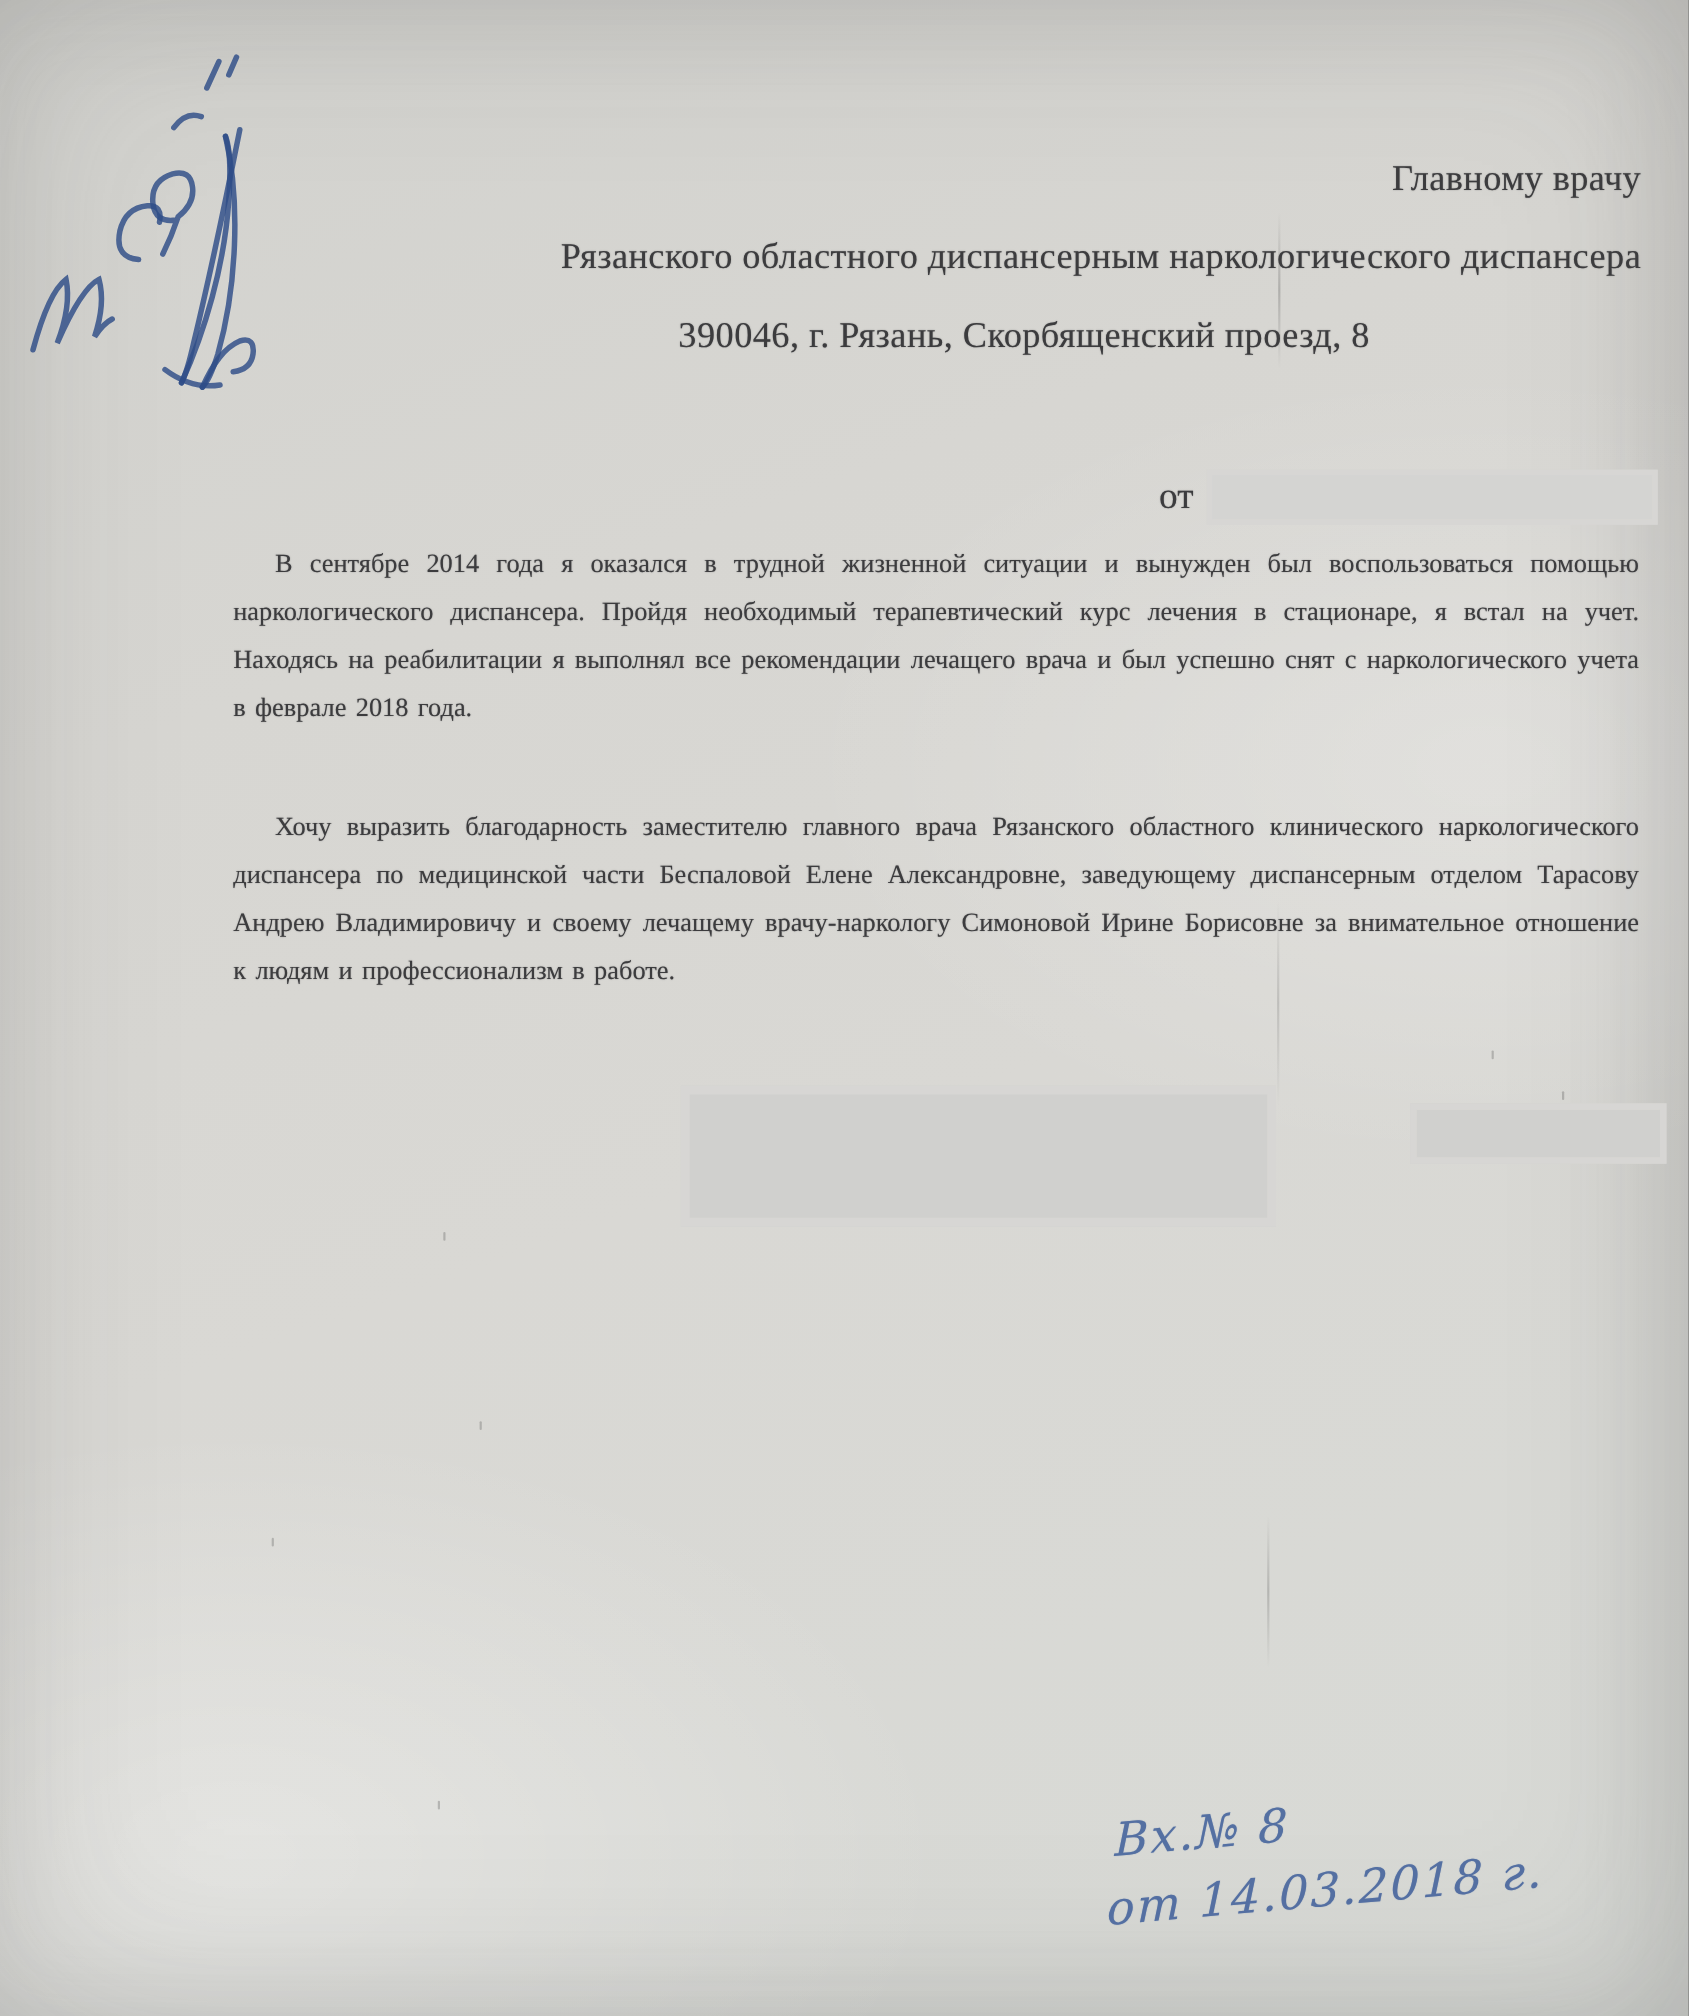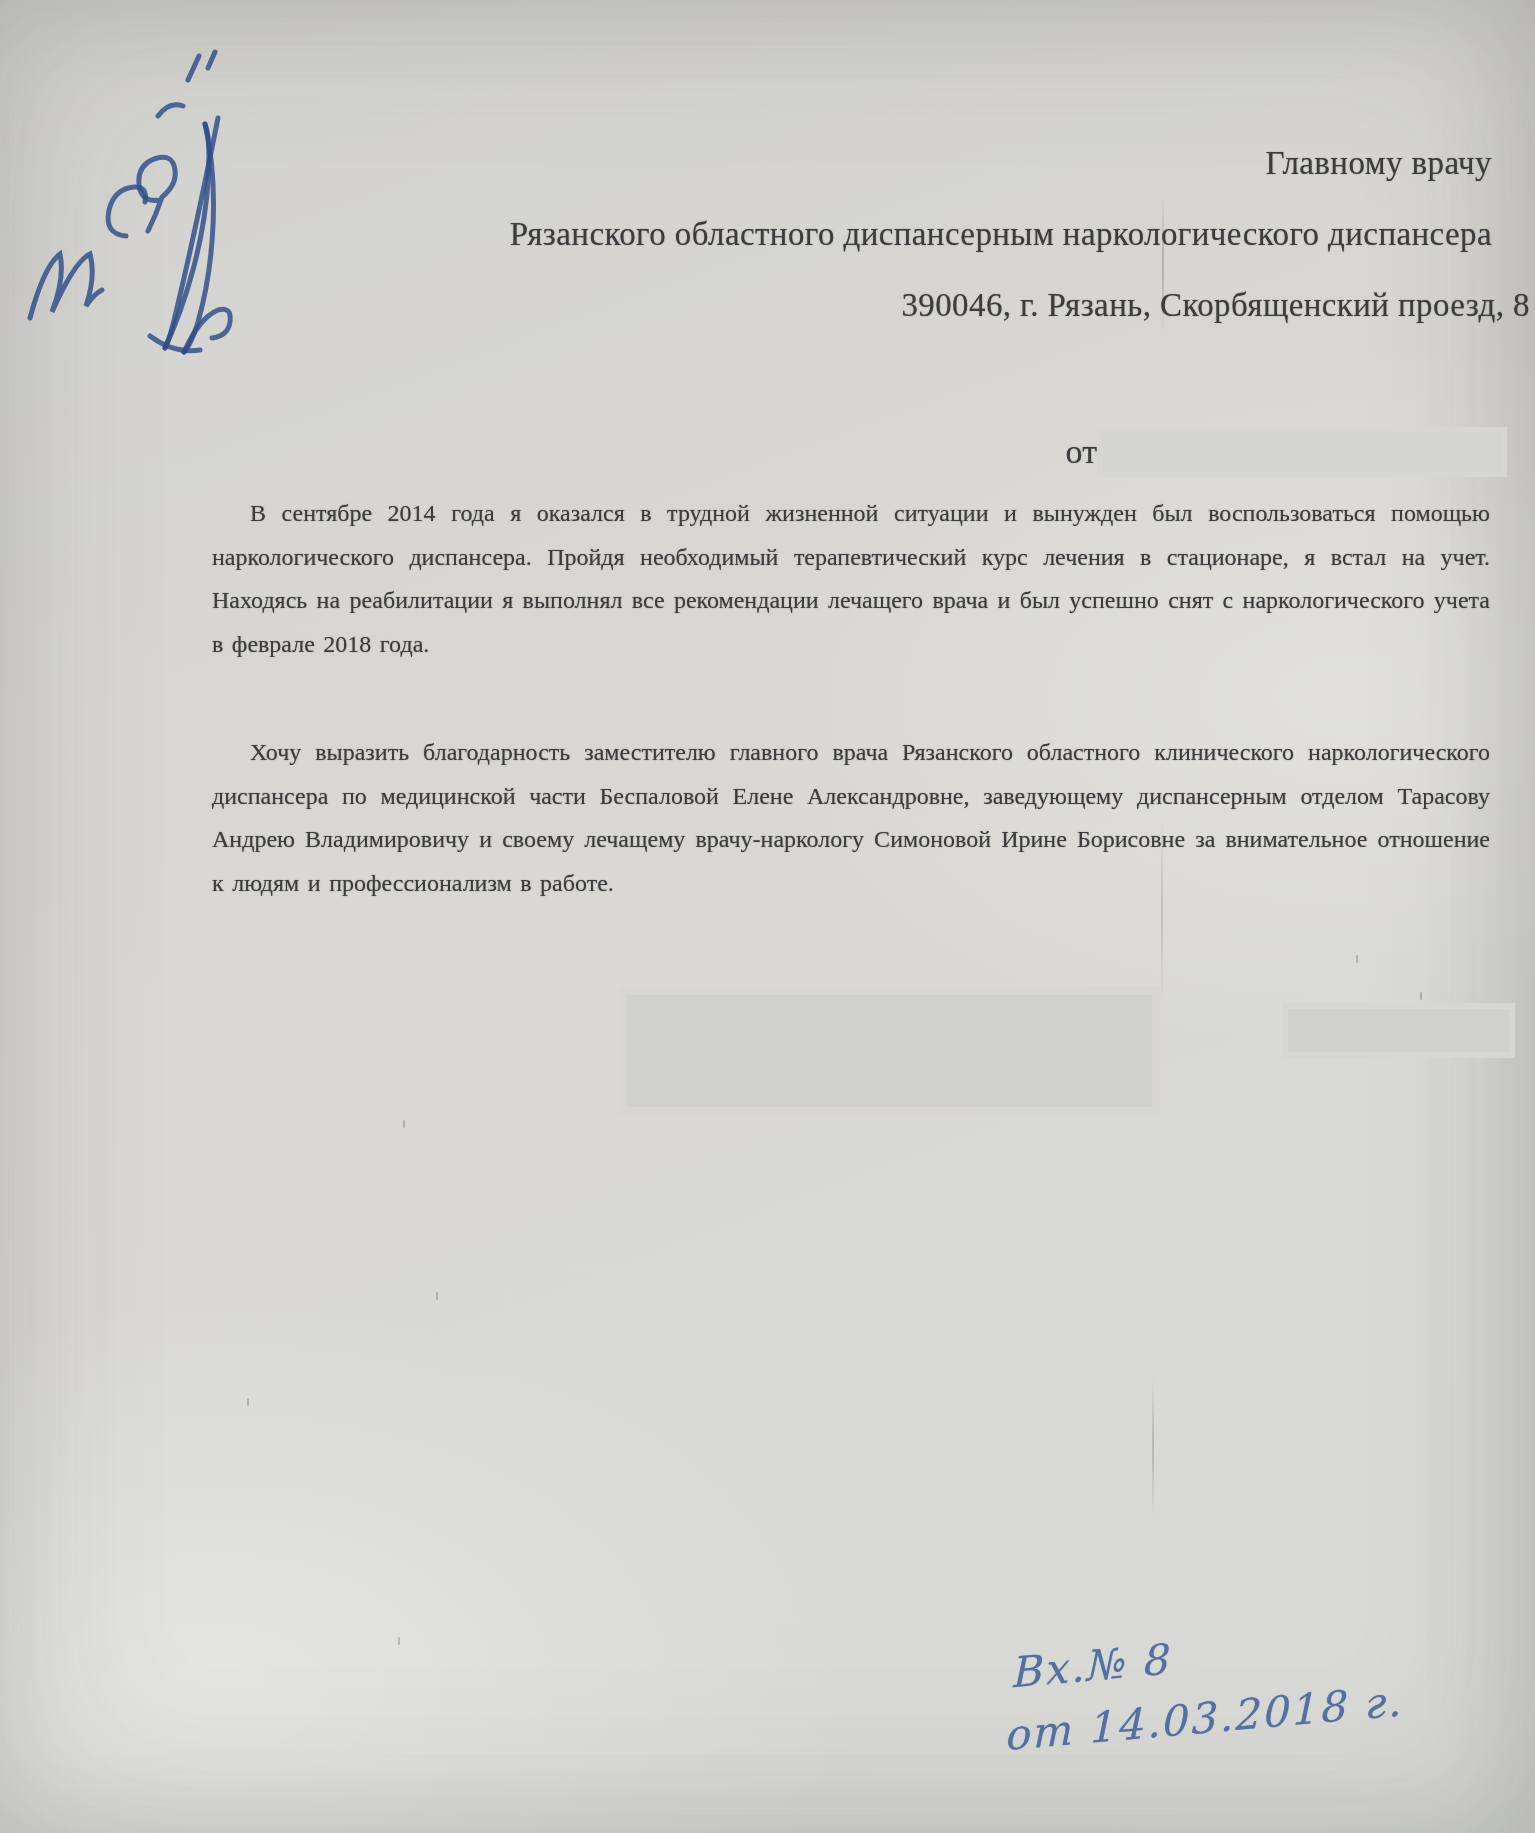--- a/index.html
+++ b/index.html
@@ -16,24 +16,24 @@
       linear-gradient(160deg, #d2d2ce 0%, #d7d6d2 30%, #d9d8d4 55%, #d8dad6 100%);
     box-shadow: inset 0 0 170px rgba(82,82,78,0.20), inset -30px 0 90px rgba(82,82,78,0.10);
     font-family: "Liberation Serif", "DejaVu Serif", serif;
     color: #3c3c3e;
   }
   .typed { text-shadow: 0 0 1.2px rgba(55,55,58,0.55); }
   .recipient {
     position: absolute; top: 128px; right: 43px; width: 1160px;
     text-align: right; font-size: 33px; line-height: 71px; letter-spacing: 0.4px;
   }
-  .recipient .line4 { margin-right: -38px; }
+  .recipient .line4 { margin-right: -38px; text-align: center; }
   .from-line {
     position: absolute; top: 424px; right: 28px; height: 56px;
-    display: flex; align-items: center; 
+    display: flex; align-items: center; gap: 12px;
     font-size: 34px;
   }
   .redaction { box-sizing: border-box; background: #d0d0ce; border: 8px solid #d7d6d4; }
   .redaction.from-block { width: 410px; height: 50px; border-width: 5px; background: #d4d4d2; }
   .redaction.large { position: absolute; left: 619px; top: 987px; width: 541px; height: 128px; }
   .redaction.small { position: absolute; left: 1282px; top: 1003px; width: 233px; height: 55px; border-width: 6px; }
   .body-text {
     position: absolute; left: 212px; width: 1278px; margin: 0;
     text-align: justify; text-indent: 38px;
     font-size: 24px; line-height: 43.5px; word-spacing: 2.5px;

